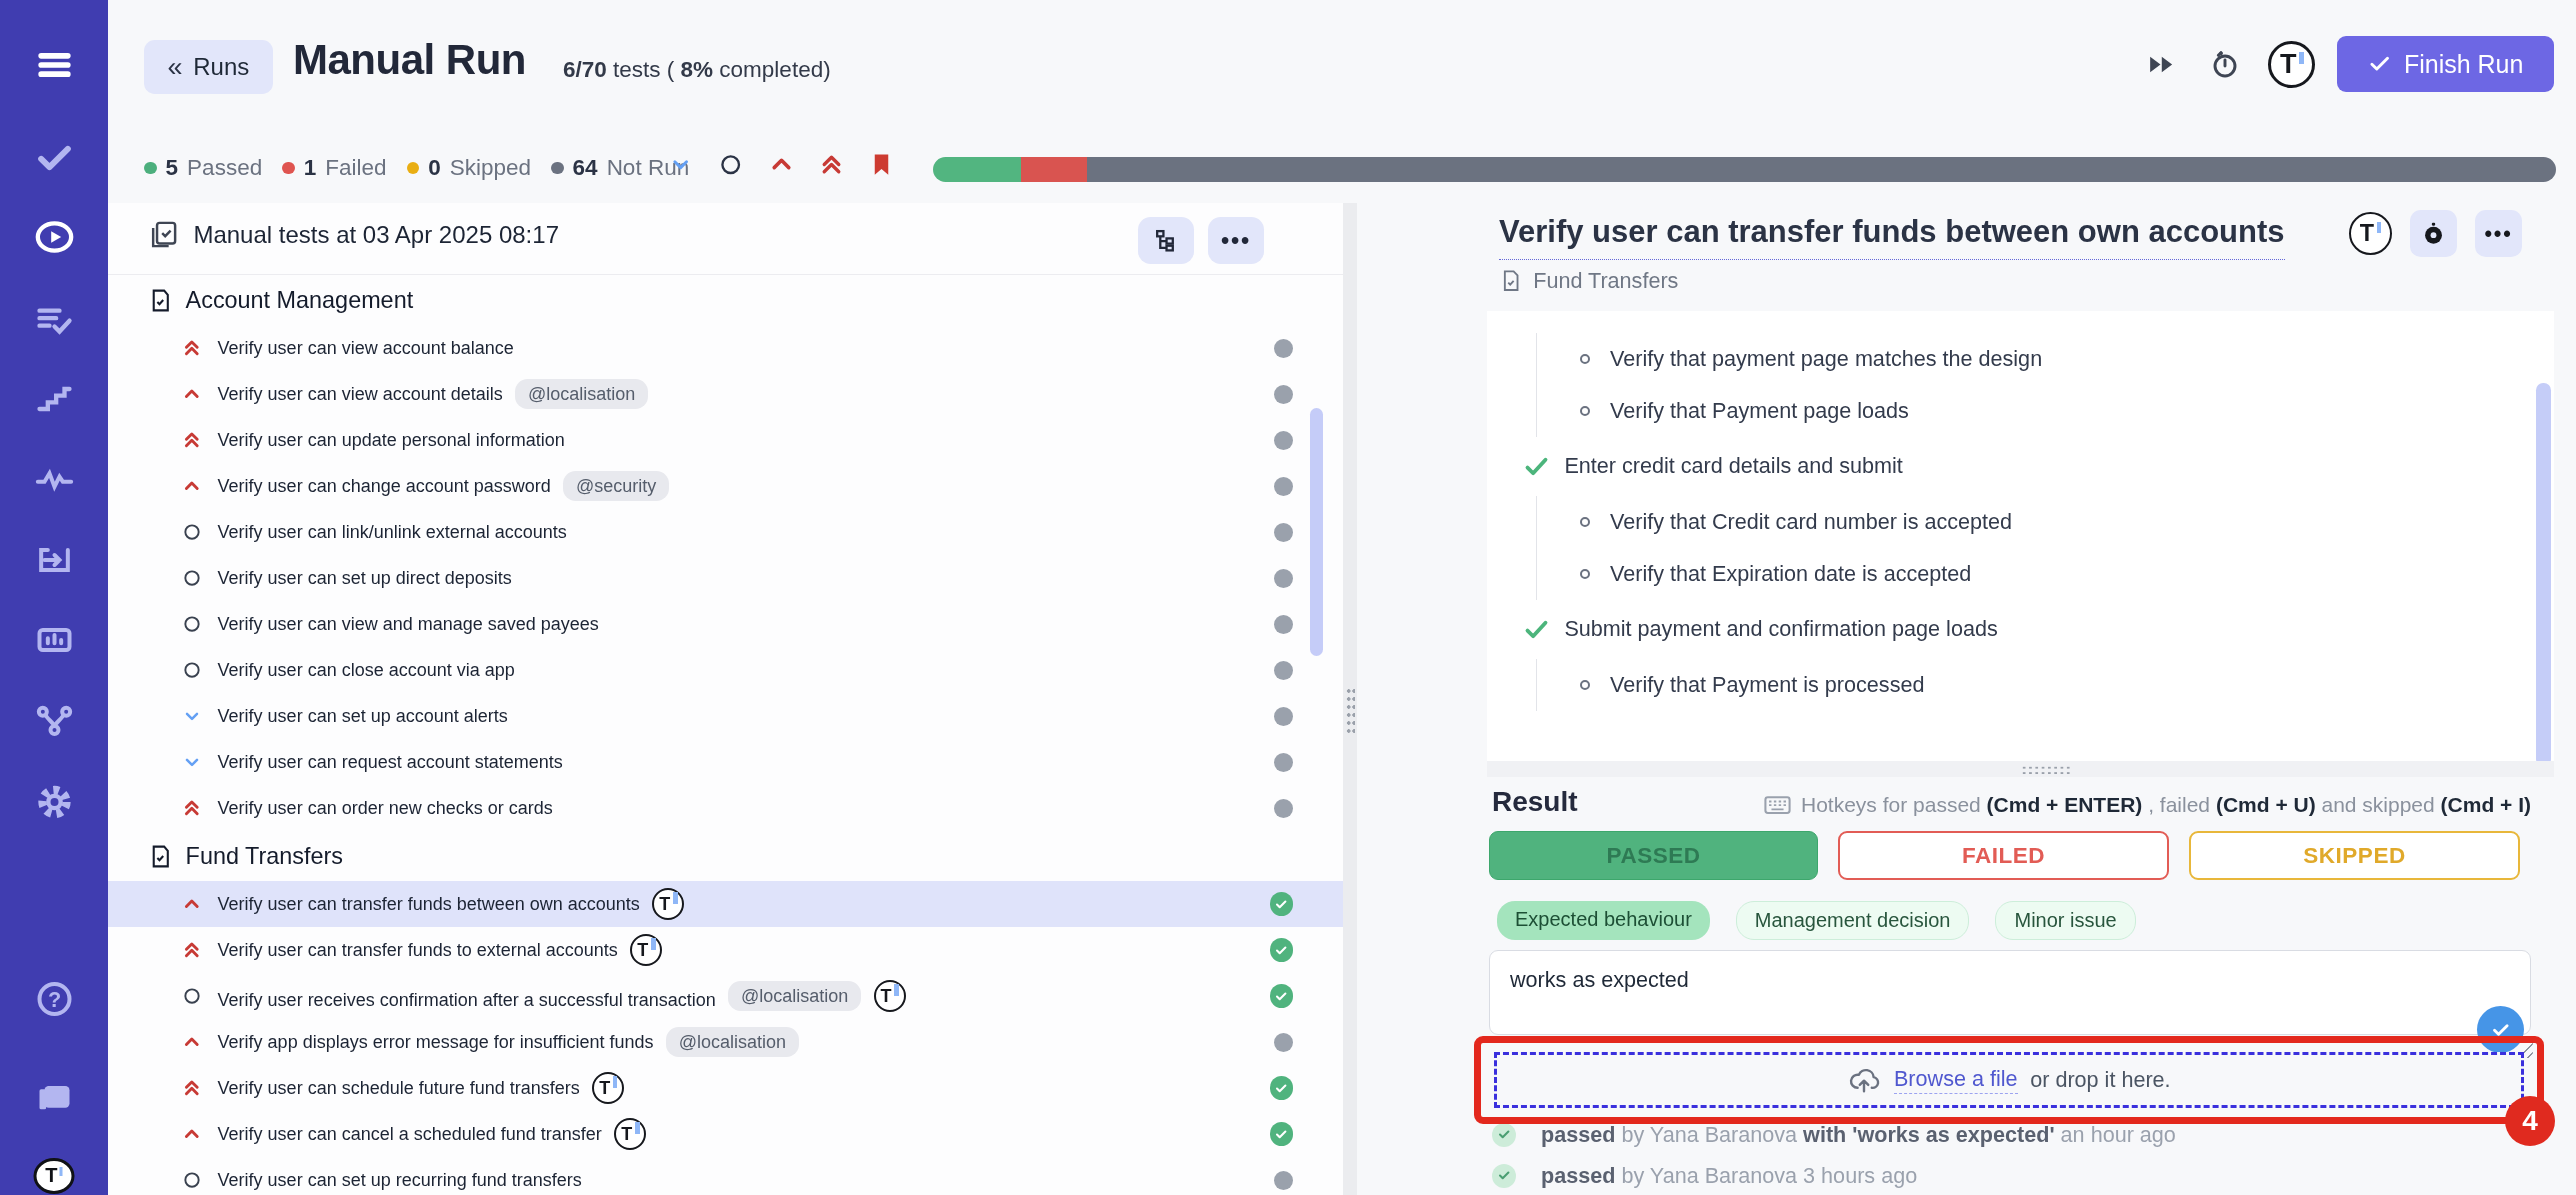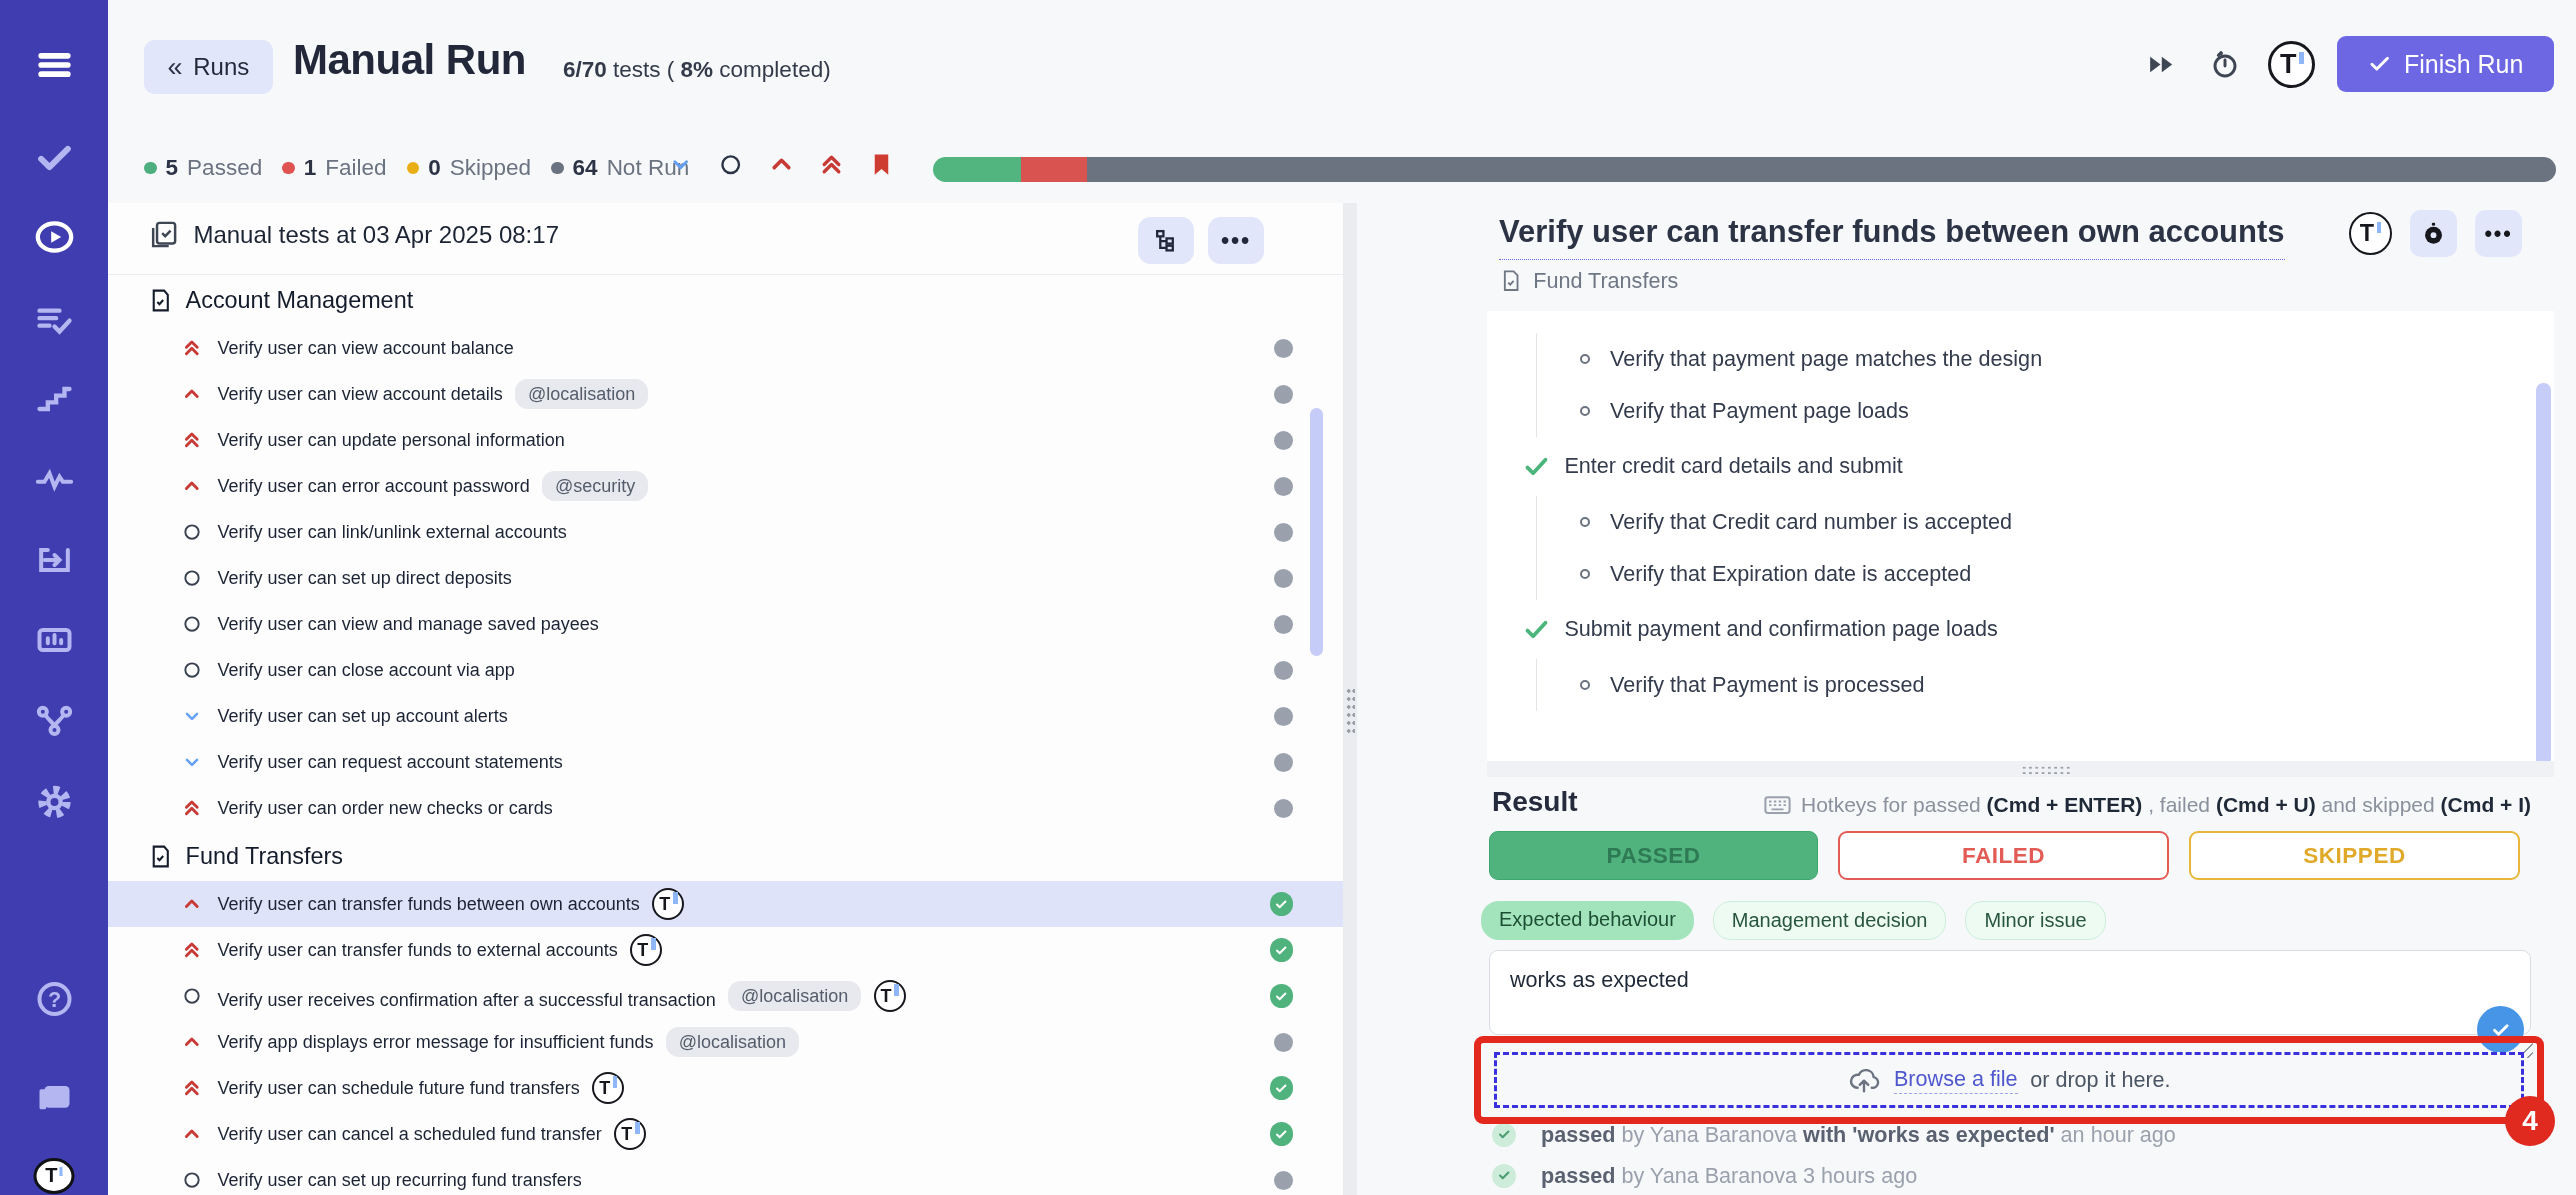--- a/index.html
+++ b/index.html
@@ -95,21 +95,21 @@
 
   .result-h { position:absolute; left:135px; top:583px; font-size:28px; font-weight:700; color:#252a3d; }
   .hotkeys { position:absolute; right:45px; top:587px; display:flex; align-items:center; gap:9px; font-size:21px; }
   .hotkeys .hk-muted { color:#8a919d; }
   .hotkeys .hk-bold { color:#1f2937; font-weight:700; }
   .res-btns { position:absolute; left:132px; right:56px; top:628px; height:49px; display:flex; gap:20px; }
   .res-btn { flex:1; border-radius:9px; font-size:22.5px; font-weight:700; font-family:inherit; cursor:pointer; letter-spacing:0.5px; }
   .btn-passed { background:#50b37e; border:1.8px solid #3da76c; color:#2e7a54; }
   .btn-failed { background:#fff; border:2.7px solid #e25c55; color:#e25c55; }
   .btn-skipped { background:#fff; border:2.7px solid #e8b73a; color:#e0a92a; }
-  .tags-row { position:absolute; left:124px; top:698px; display:flex; gap:19px; }
+  .tags-row { position:absolute; left:140px; top:698px; display:flex; gap:26px; }
   .rtag { font-size:20px; padding:7.2px 18px; border-radius:18px; cursor:pointer; }
   .rtag.active { background:#a4e4bd; color:#1d4f35; }
   .rtag.ghost { background:#edfbf2; border:1.4px solid #cdeeda; color:#28553d; }
   .comment-wrap { position:absolute; left:132px; right:45px; top:747px; height:85px; }
   .comment-box { width:100%; height:100%; border:1.4px solid #d9dce3; border-radius:9px; background:#fff;
                  font-family:inherit; font-size:21.6px; color:#1f2937; padding:16px 20px; resize:none; outline:none; }
   .comment-send { position:absolute; right:7.2px; bottom:-18px; width:47px; height:47px; border-radius:50%;
                  background:#4695e7; border:none; display:flex; align-items:center; justify-content:center; cursor:pointer; }
   .corner-grip { position:absolute; right:-1.8px; bottom:-23.4px; width:20px; height:20px;
        background:repeating-linear-gradient(135deg, transparent 0 4.5px, #8d939e 4.5px 6.3px); clip-path:polygon(100% 0,100% 100%,0 100%); }
@@ -363,21 +363,21 @@
             <div class="test-name" style="height: auto;">Verify user can update personal information</div>
             <div class="row-space"></div>
             <div class="st-dot"></div>
           </div>
           <div class="test-row">
             <div class="prio">
               <svg width="21.6" height="21.6" viewBox="0 0 24 24">
                 <path d="M6 15l6-6 6 6" fill="none" stroke="#c73a35" stroke-width="3.2" stroke-linecap="round" stroke-linejoin="round"></path>
               </svg>
             </div>
-            <div class="test-name" style="height: auto;">Verify user can error account password</div>
+            <div class="test-name" style="height: auto;">Verify user can change account password</div>
             <div class="tag-chip">@security</div>
             <div class="row-space"></div>
             <div class="st-dot"></div>
           </div>
           <div class="test-row">
             <div class="prio">
               <svg width="20" height="20" viewBox="0 0 24 24">
                 <circle cx="12" cy="12" r="8" fill="none" stroke="#39414f" stroke-width="2.3"></circle>
               </svg>
             </div>

